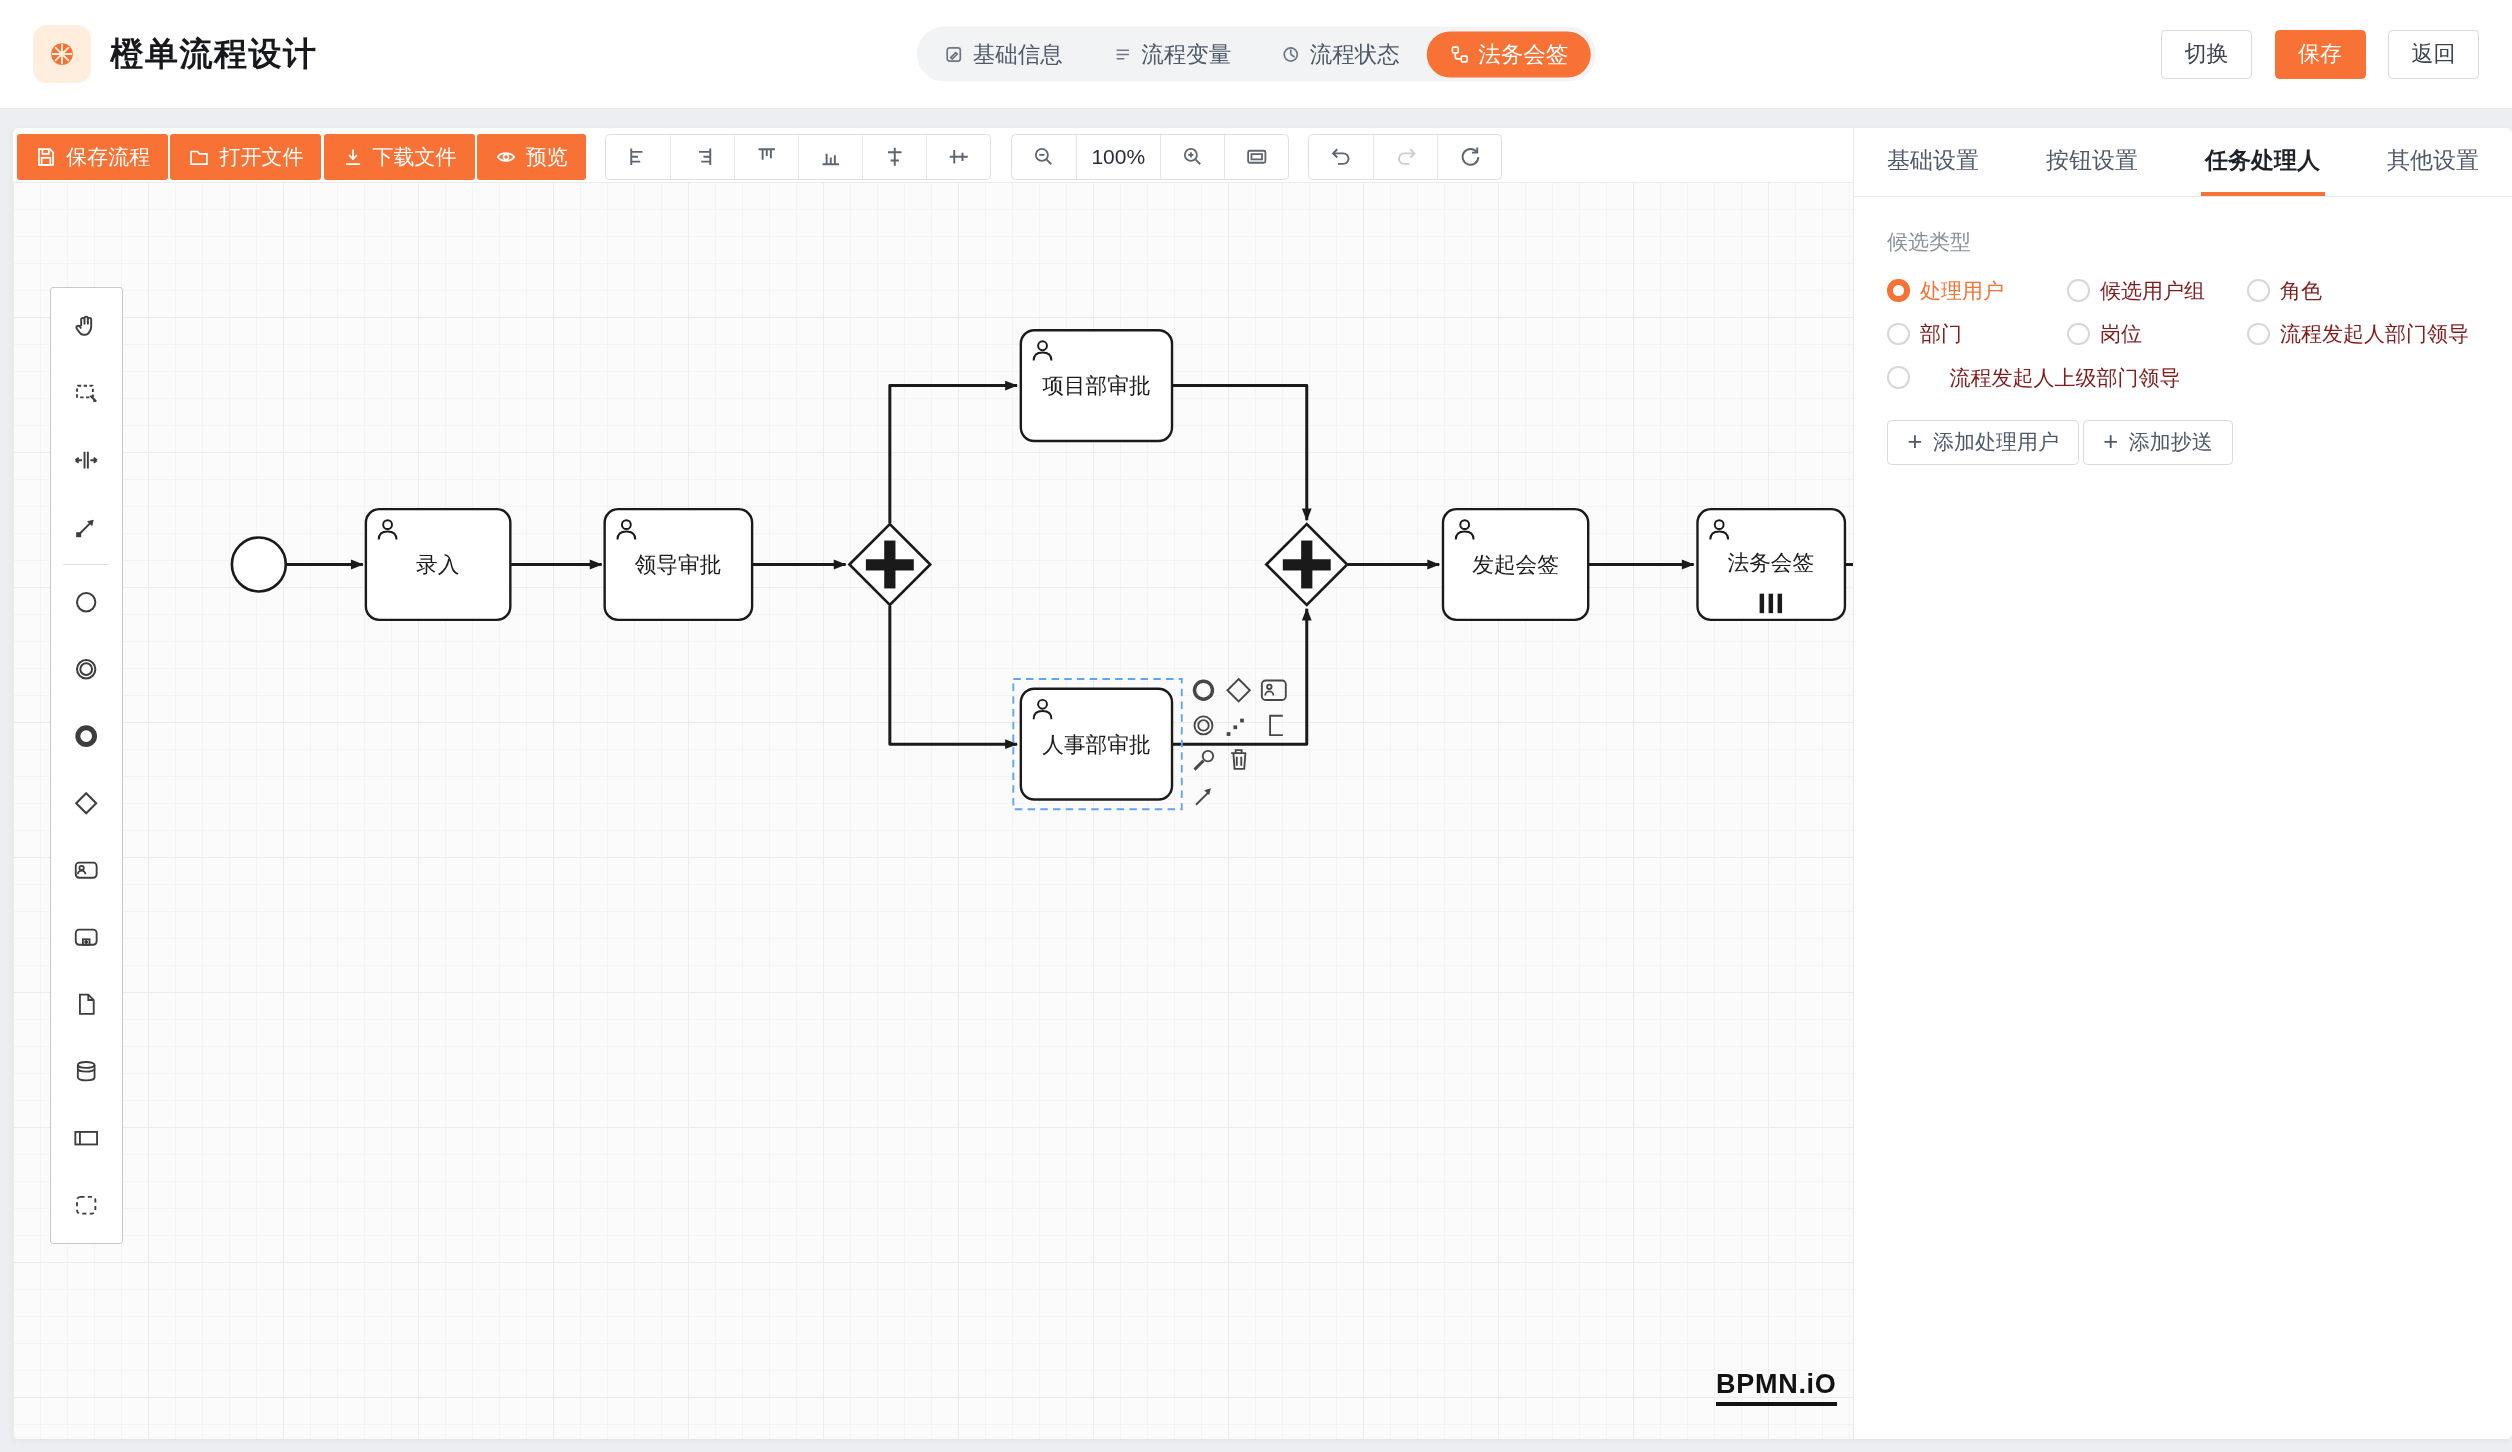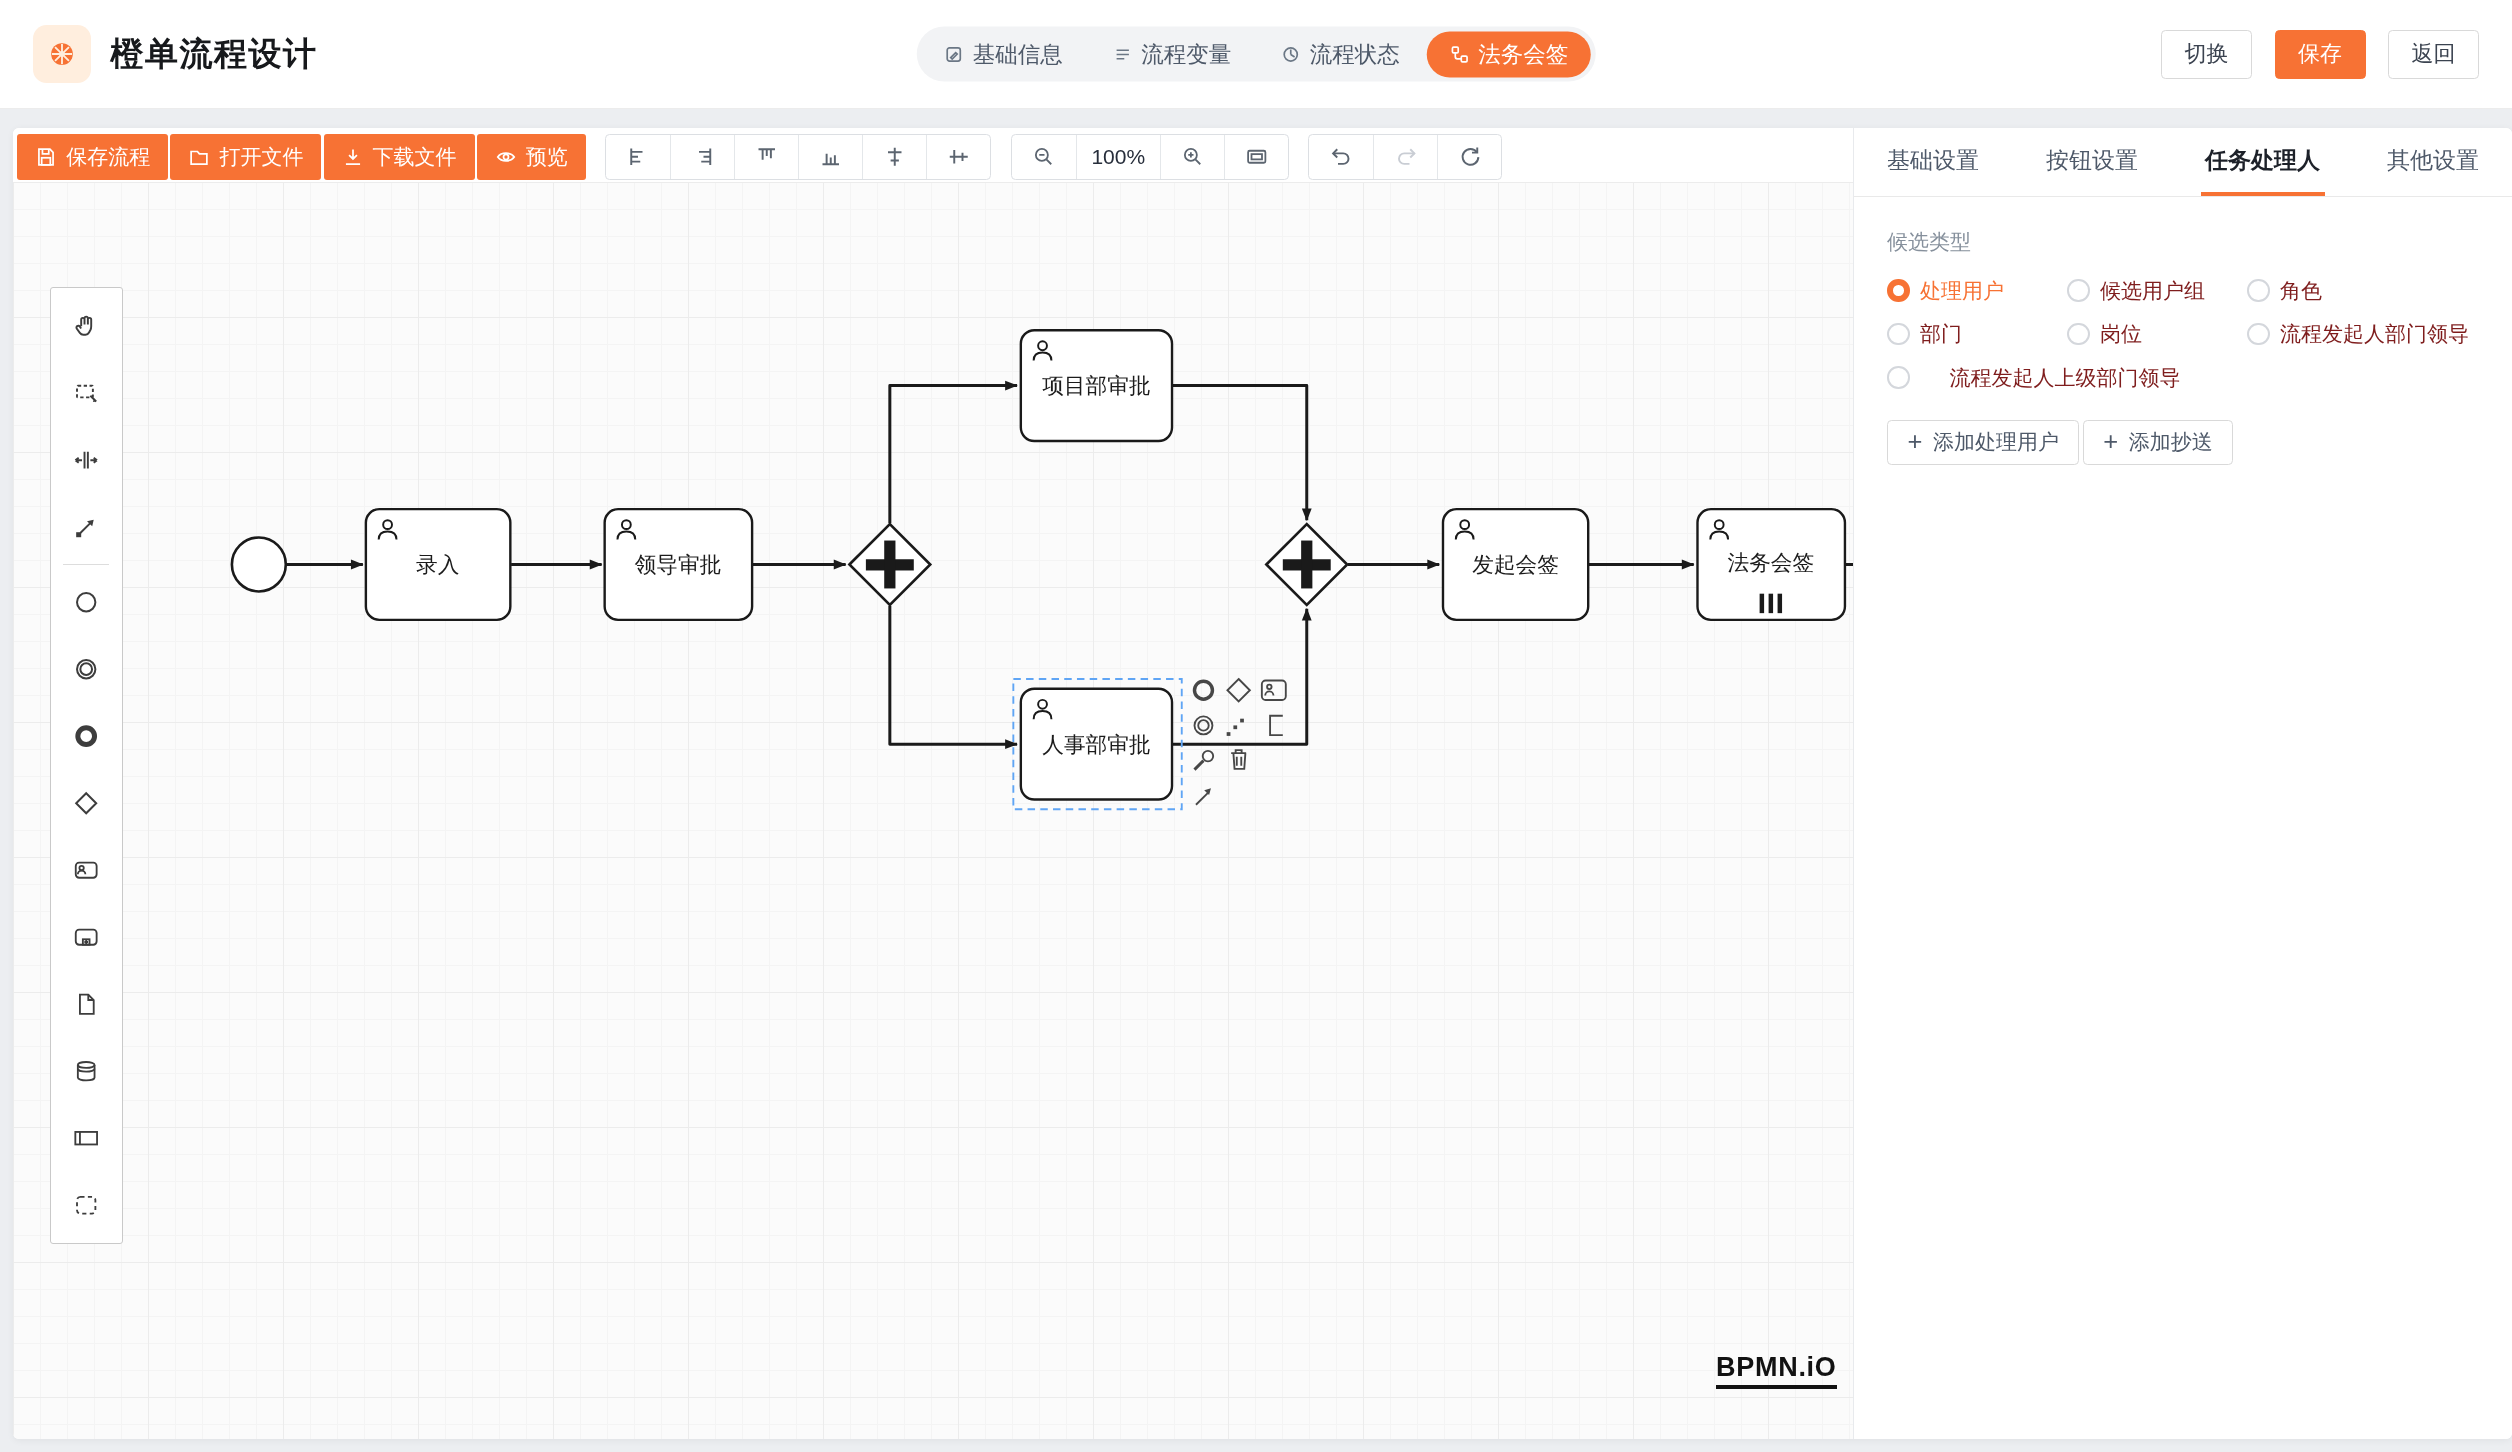--- a/index.html
+++ b/index.html
@@ -60,21 +60,21 @@
 
   
   .palette{position:absolute;left:37px;top:105px;width:73px;background:#fff;
     border:1.5px solid #c9c9c9;border-radius:3px;display:flex;flex-direction:column;
     align-items:center;padding:4.5px 0;z-index:4;}
   .pal-item{width:64px;height:67px;display:flex;align-items:center;justify-content:center;
     cursor:pointer;border-radius:3px;}
   .pal-item svg{stroke:#3d3d3d;}
   .pal-sep{width:46px;height:0;border-top:1.5px solid #ddd;margin:3.7px 0;}
 
-  .watermark{position:absolute;right:16.5px;bottom:50px;font-size:27px;font-weight:bold;
+  .watermark{position:absolute;right:16.5px;bottom:33px;font-size:27px;font-weight:bold;
     color:#121212;letter-spacing:0.7px;border-bottom:4.5px solid #121212;padding-bottom:1.5px;
     cursor:pointer;}
 
   
   .panel{width:659px;flex:0 0 auto;background:#fff;border-left:1.5px solid #e8eaed;
     display:flex;flex-direction:column;}
   .panel-tabs{display:flex;justify-content:space-between;padding:0 28.4px;height:69px;
     border-bottom:1.5px solid #e9e9e9;}
   .ptab{display:flex;align-items:center;font-size:23px;color:#4e5969;cursor:pointer;
     border-bottom:4.5px solid transparent;padding:0 4.5px;white-space:nowrap;}

